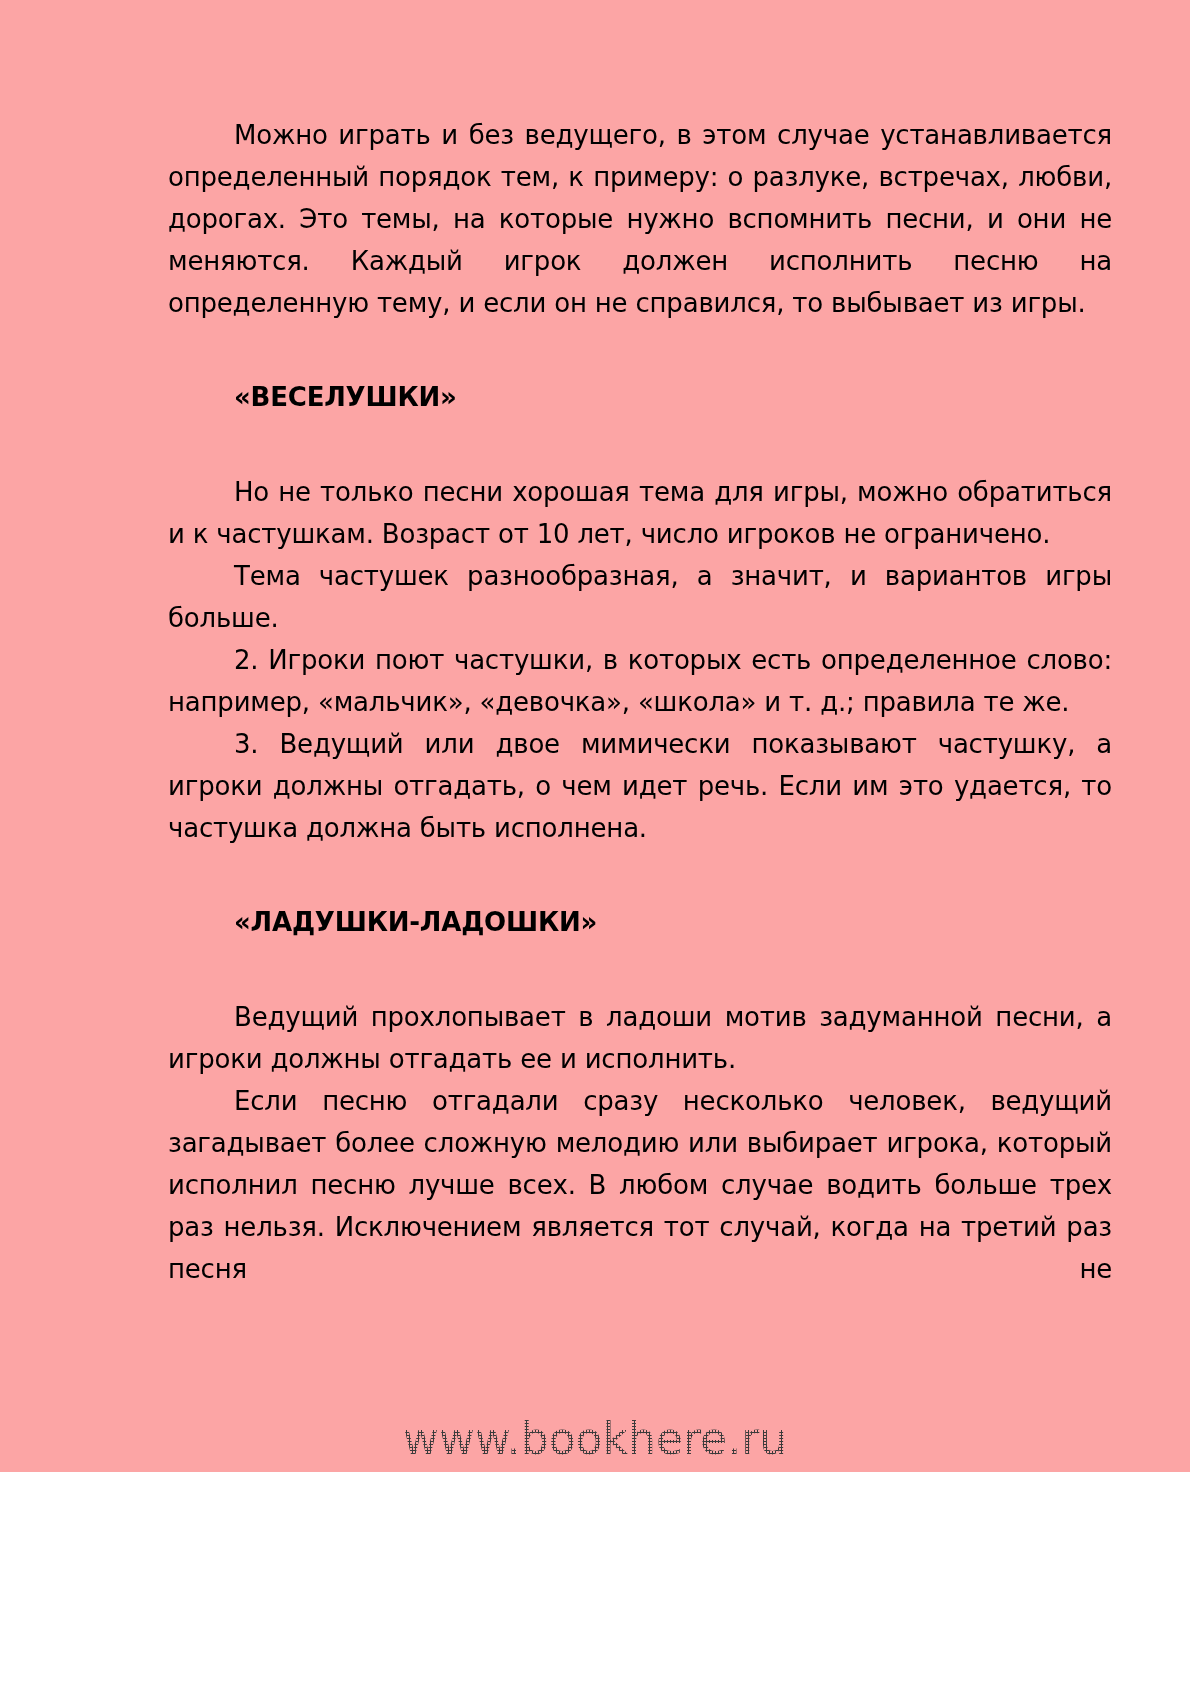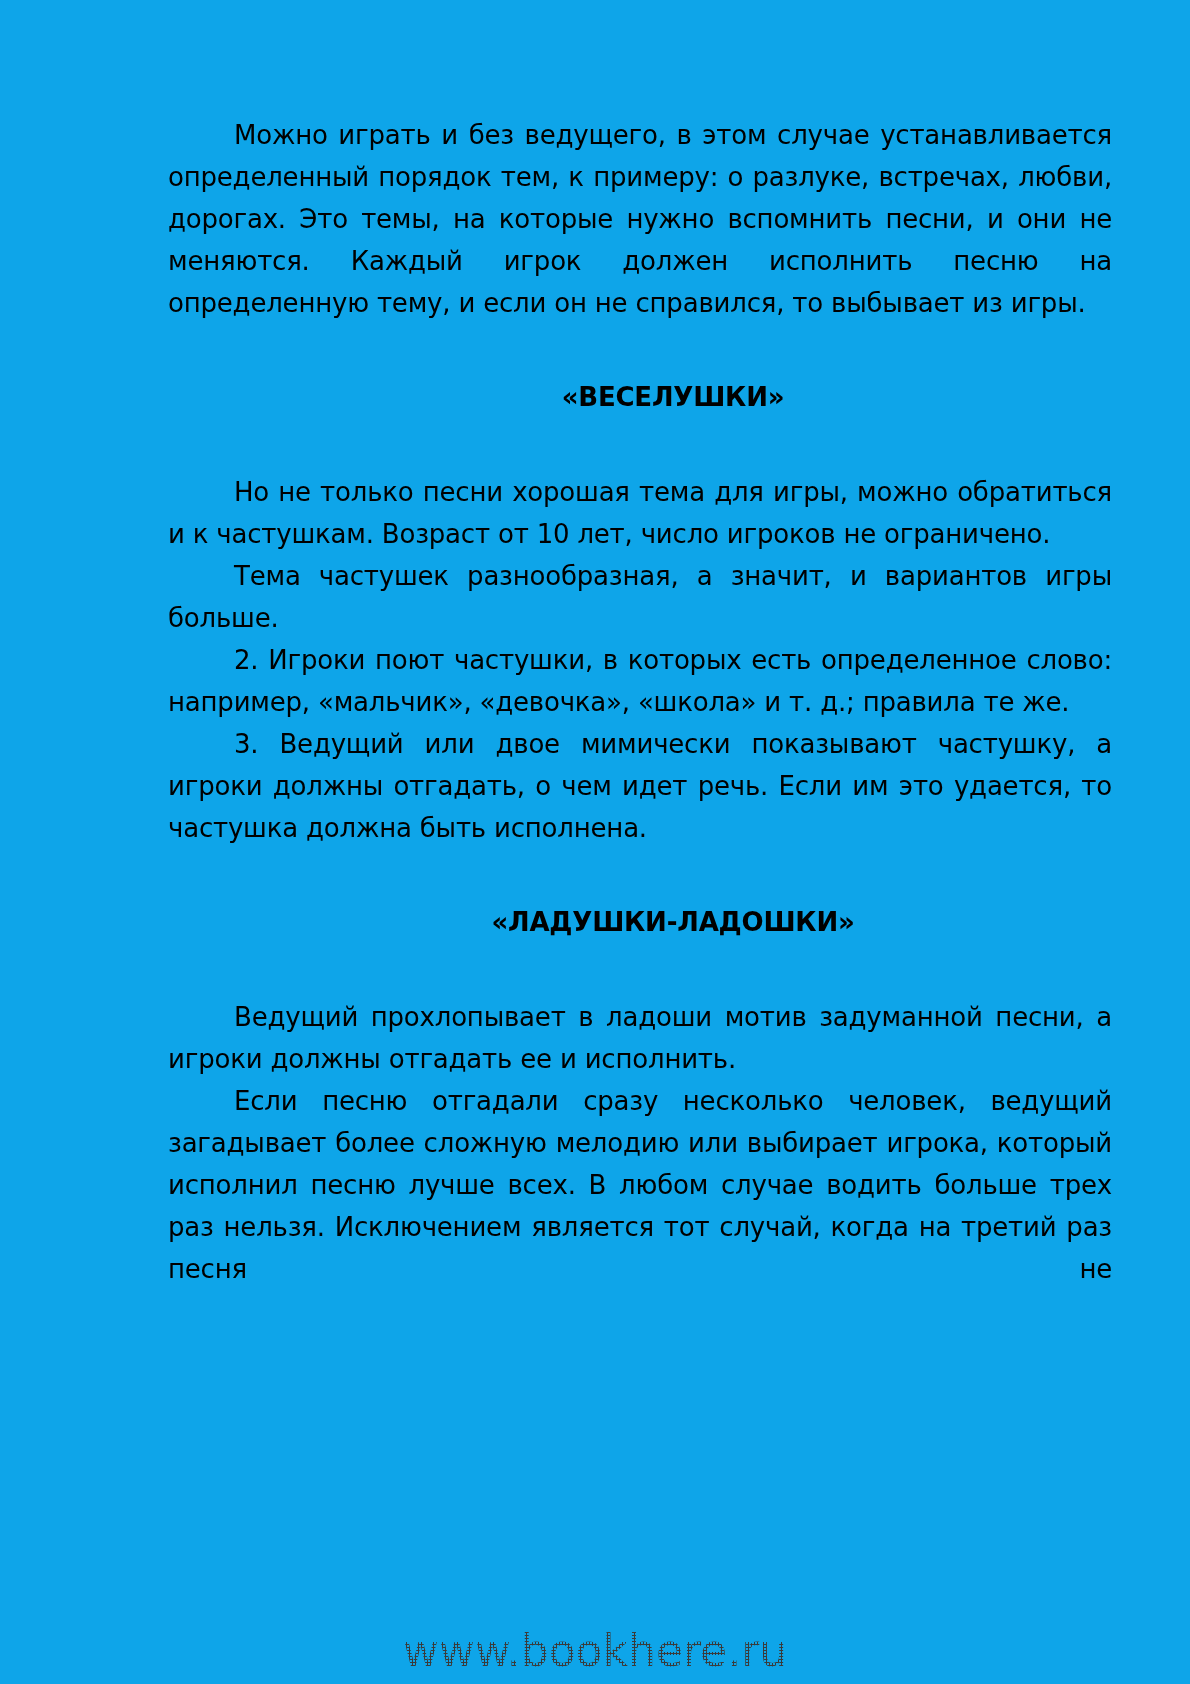--- a/index.html
+++ b/index.html
@@ -3,22 +3,22 @@
 <meta charset="utf-8">
 <style>
   html, body {
     margin: 0;
     padding: 0;
     background: #ffffff;
   }
   .page {
     position: relative;
     width: 1190px;
-    height: 1684px;
-    background: #0ea5e9;
+    height: 1472px;
+    background: #fca5a5;
     overflow: hidden;
     font-family: "DejaVu Sans", "Liberation Sans", sans-serif;
     color: #000000;
   }
   .content {
     position: absolute;
     left: 168px;
     top: 114px;
     width: 944px;
     font-size: 26px;
@@ -33,21 +33,21 @@
   .content p.continues {
     
     text-align-last: justify;
   }
   .section-heading {
     font-size: 26px;
     line-height: 42px;
     font-weight: bold;
     margin: 52px 0 53px 0;
     padding-left: 66px;
-    text-align: center;
+    text-align: left;
     letter-spacing: -0.2px;
   }
   .watermark {
     position: absolute;
     left: 0;
     bottom: 8px;
     width: 100%;
     text-align: center;
     font-family: "DejaVu Sans", sans-serif;
     font-size: 44px;

